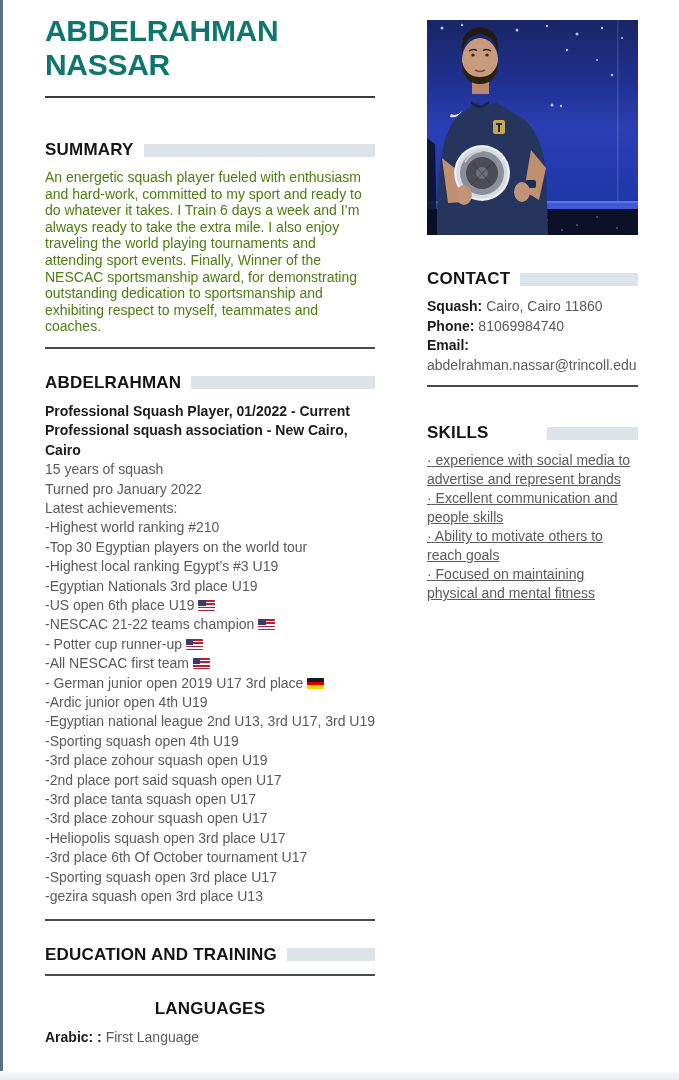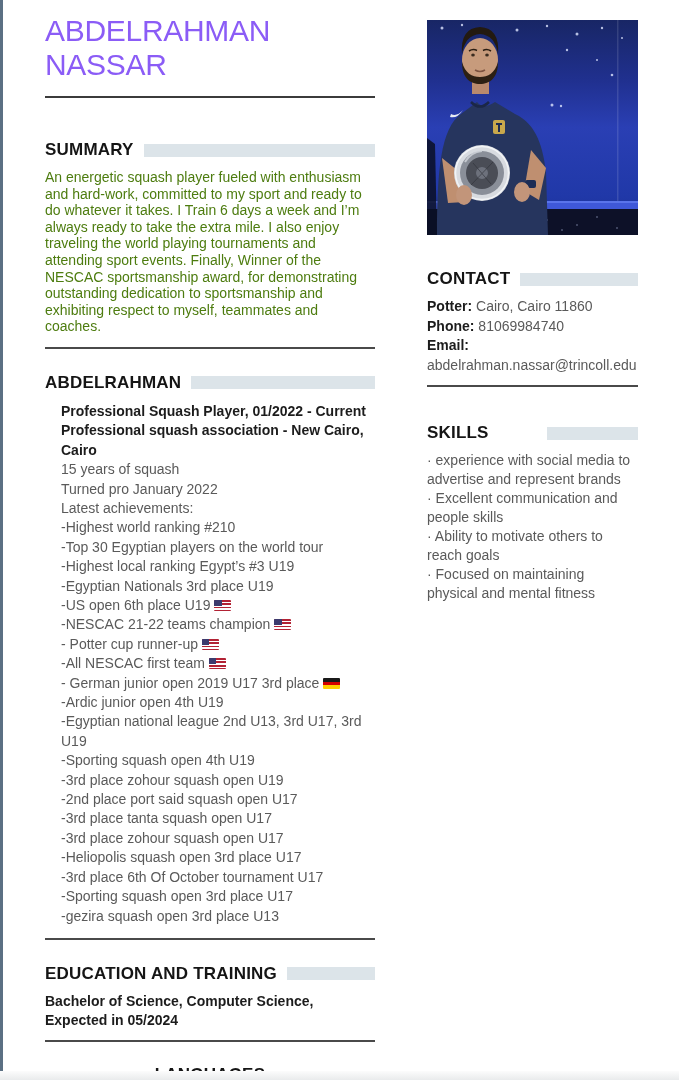--- a/index.html
+++ b/index.html
@@ -11,56 +11,56 @@
     overflow: hidden;
     color: #5a5a5a;
   }
   .left-accent { position:absolute; left:0; top:0; width:3px; height:1080px; background:#5b7083; }
   .bottom-strip { position:absolute; left:0; bottom:0; width:679px; height:9px;
     background:linear-gradient(#fcfcfc,#e9ebec); }
 
   .main-col { position:absolute; left:45px; top:14px; width:330px; }
   .side-col { position:absolute; left:427px; top:20px; width:211px; }
 
-  h1.name { font-size:30px; line-height:34px; font-weight:400; color:#8b5cf6; letter-spacing:-0.3px; }
+  h1.name { font-size:30px; line-height:34px; font-weight:700; color:#0f766e; letter-spacing:-0.3px; }
   .name-rule { border:none; border-top:2px solid #3b3b3b; margin-top:14px; }
 
   .sec-h { display:flex; align-items:center; font-size:17px; font-weight:800;
     color:#151515; letter-spacing:0.2px; white-space:nowrap; }
   .sec-h .bar { flex:1; height:13px; background:#dce4e9; margin-left:10px; min-width:20px; }
 
   .rule { border:none; border-top:2px solid #4a4a4a; }
 
   .mt27 { margin-top:42px; } .mt24 { margin-top:24px; } .mt23 { margin-top:23px;flex-direction:column; }
   .mt12 { margin-top:12px; } .mt10 { margin-top:10px; } .mt9 { margin-top:9px; } .mt8 { margin-top:8px; }
 
   .summary-text { font-size:14px; line-height:16.6px; color:#4d7c0f; margin-top:9px; }
 
-  .line { font-size:14px; line-height:19.4px; color:#5a5a5a;margin-left:16px; }
+  .line { font-size:14px; line-height:19.4px; color:#5a5a5a; }
   .b { font-weight:700; color:#1c1c1c; }
 
   .flag { display:inline-block; width:17px; height:11px; vertical-align:-1px;
     margin-left:4px; position:relative; border-radius:1px; overflow:hidden; }
   .flag.us { background:repeating-linear-gradient(180deg,#b22234 0 1.7px,#ffffff 1.7px 3.4px); }
   .flag.us::before { content:""; position:absolute; left:0; top:0; width:7.5px; height:6px;
     background:#3c3b6e;
     background-image:radial-gradient(circle at 2px 2px, #fff 0.5px, transparent 0.6px),
                      radial-gradient(circle at 5px 4px, #fff 0.5px, transparent 0.6px); }
   .flag.de { background:linear-gradient(180deg,#191919 0 33%,#d40000 33% 67%,#ffce00 67% 100%); }
 
   .edu-degree { font-size:14px; line-height:19.4px; }
 
   .lang-row { font-size:14px; line-height:21px; }
 
   .photo-frame { width:211px; height:215px; display:block; }
 
   .contact-row { font-size:14px; line-height:19.6px; color:#5a5a5a; }
   .email-value { color:#5a5a5a; text-decoration:none; }
 
-  .skill-item { font-size:14px; line-height:19px; color:#5a5a5a; }
+  .skill-item { font-size:14px; line-height:19px; color:#5a5a5a;text-decoration:underline; }
 </style>
 </head>
 <body>
 
 <div class="left-accent"></div>
 
 <div class="main-col">
 
   <h1 class="name">ABDELRAHMAN NASSAR</h1>
   <hr class="name-rule">
@@ -127,21 +127,20 @@
       <div class="line"><span>-gezira squash open 3rd place U13</span></div>
 
   </div>
   <hr class="rule mt12">
 
   <div class="sec-h mt24">
     <span>EDUCATION AND TRAINING</span>
     <span class="bar"></span>
   </div>
   <div class="mt8">
-    <div class="edu-degree b">Bachelor of Science, Computer Science, Expected in 05/2024</div>
   </div>
   <hr class="rule mt9">
 
   <div class="sec-h mt23">
     <span>LANGUAGES</span>
     <span class="bar"></span>
   </div>
   <div class="mt8">
     <div class="lang-row"><span class="b">Arabic: :</span> <span>First Language</span></div>
 
@@ -220,21 +219,21 @@
         <path d="M48,50 q5,3 10,0" stroke="#7c5340" stroke-width="1.5" fill="none"></path>
       </g>
     </g>
   </svg>
 
   <div class="sec-h" style="margin-top:34px;">
     <span>CONTACT</span>
     <span class="bar"></span>
   </div>
   <div class="mt8">
-    <div class="contact-row"><span class="b">Potter:</span> <span>Cairo, Cairo 11860</span></div>
+    <div class="contact-row"><span class="b">Squash:</span> <span>Cairo, Cairo 11860</span></div>
     <div class="contact-row"><span class="b">Phone:</span> <span>81069984740</span></div>
     <div class="contact-row"><span class="b">Email:</span></div>
     <div class="contact-row"><a href="#" class="email-value">abdelrahman.nassar@trincoll.edu</a></div>
   </div>
   <hr class="rule mt10">
 
   <div class="sec-h" style="margin-top:36px;gap:48px;">
     <span>SKILLS</span>
     <span class="bar"></span>
   </div>

